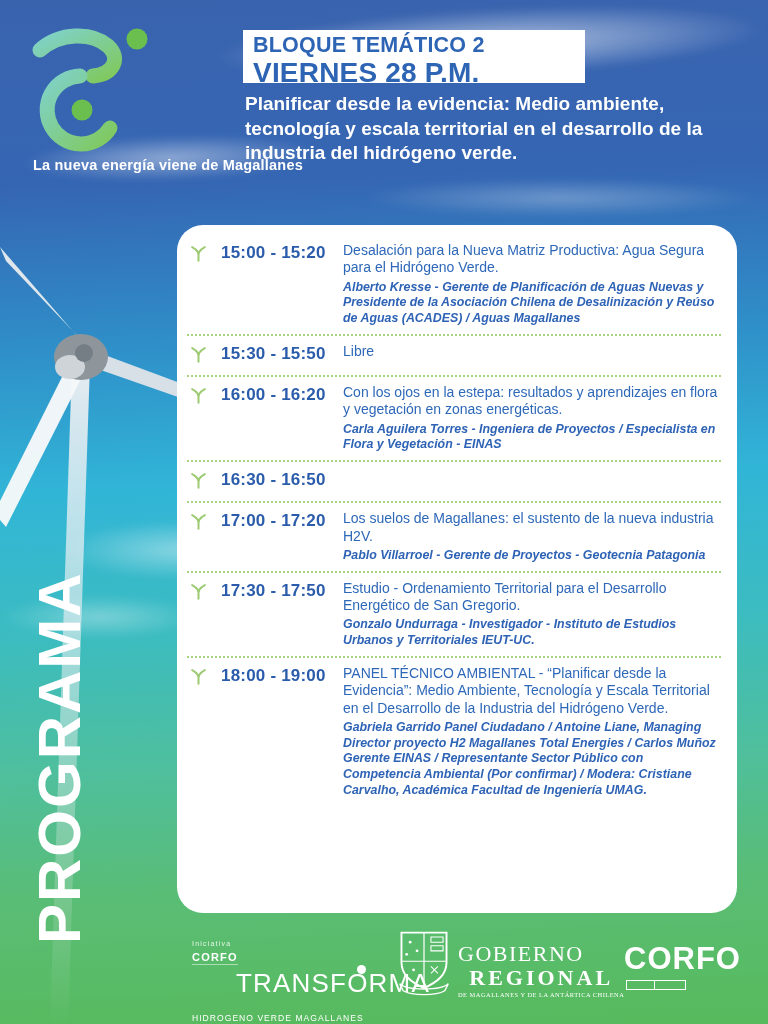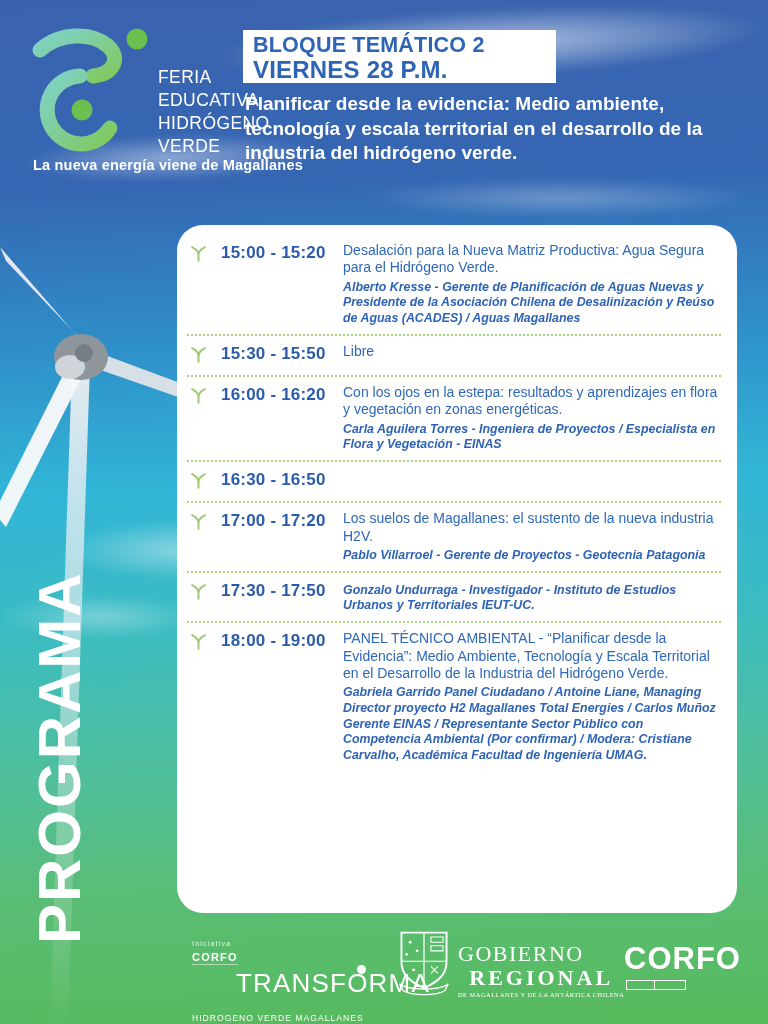--- a/index.html
+++ b/index.html
@@ -13,23 +13,23 @@
   .c4{left:0px;top:595px;width:200px;height:44px;opacity:.4;}
   .c5{left:360px;top:178px;width:400px;height:40px;opacity:.35;}
 
   .turbine{position:absolute;left:0;top:195px;pointer-events:none;}
 
   .brand{position:absolute;left:30px;top:24px;display:flex;}
   .brand-num{width:122px;height:128px;}
   .brand-lines{position:absolute;left:128px;top:42px;color:#fff;font-size:17.5px;font-weight:500;line-height:1.32;letter-spacing:.4px;}
   .tagline{position:absolute;left:33px;top:157px;color:#fff;font-size:14.5px;font-weight:700;letter-spacing:.2px;}
 
-  .header-box{position:absolute;left:243px;top:30px;width:313px;height:53px;background:#fff;box-sizing:border-box;padding:3px 10px 0 10px;}
+  .header-box{position:absolute;left:243px;top:30px;width:342px;height:53px;background:#fff;box-sizing:border-box;padding:3px 10px 0 10px;}
   .hb1{color:#2d64b4;font-size:21.5px;font-weight:600;line-height:1.12;letter-spacing:.2px;}
-  .hb2{color:#2d64b4;font-size:24px;font-weight:800;line-height:1.12;letter-spacing:.2px;}
+  .hb2{color:#2d64b4;font-size:28px;font-weight:800;line-height:1.12;letter-spacing:.2px;}
   .header-desc{position:absolute;left:245px;top:92px;width:512px;color:#fff;font-size:19px;font-weight:700;line-height:1.3;}
 
   .side-label{position:absolute;left:30px;top:492px;height:452px;writing-mode:vertical-rl;transform:rotate(180deg);
     color:#fff;font-size:60px;font-weight:800;letter-spacing:2px;line-height:1;}
 
   .card{position:absolute;left:177px;top:225px;width:560px;height:688px;background:#fff;border-radius:26px;
     box-sizing:border-box;padding:17px 16px 14px 10px;overflow:hidden;}
   .row{display:grid;grid-template-columns:24px 112px 1fr;column-gap:10px;align-items:start;}
   .row .icon{padding-top:2px;padding-left:2px;}
   .time{color:#2b5cab;font-size:17px;font-weight:700;letter-spacing:.2px;line-height:1.25;white-space:nowrap;}
@@ -92,26 +92,20 @@
         <linearGradient id="g3" x1="0" y1="0" x2="1" y2="1">
           <stop offset="0" stop-color="#7fd2c8"></stop>
           <stop offset="1" stop-color="#80c95e"></stop>
         </linearGradient>
       </defs>
       <path d="M 10 26 C 30 8 62 8 78 22 C 91 34 84 50 63 52" fill="none" stroke="url(#g3)" stroke-width="15" stroke-linecap="round"></path>
       <path d="M 50 52 A 34 34 0 1 0 80 104" fill="none" stroke="url(#g3)" stroke-width="15" stroke-linecap="round"></path>
       <circle cx="52" cy="86" r="10.5" fill="#6abf4f"></circle>
       <circle cx="107" cy="15" r="10.5" fill="#6abf4f"></circle>
     </svg>
-    <div class="brand-lines">
-      <div>FERIA</div>
-      <div>EDUCATIVA</div>
-      <div>HIDRÓGENO</div>
-      <div>VERDE</div>
-    </div>
   </div>
   <div class="tagline">La nueva energía viene de Magallanes</div>
 
   <div class="header-box">
     <div class="hb1">BLOQUE TEMÁTICO 2</div>
     <div class="hb2">VIERNES 28 P.M.</div>
   </div>
   <div class="header-desc">Planificar desde la evidencia: Medio ambiente, tecnología y escala territorial en el desarrollo de la industria del hidrógeno verde.</div>
 
   <div class="side-label">PROGRAMA</div>
@@ -215,20 +209,21 @@
         <g stroke="#9ecb74" stroke-width="2.6" stroke-linecap="round" fill="none">
           <path d="M12 11 C 10 8 8 6 4 4"></path>
           <path d="M12 11 C 14 8 16 6 20 4"></path>
           <path d="M12 11 C 12 15 12 18 12 21"></path>
         </g>
         <circle cx="12" cy="11" r="1.8" fill="#9ecb74"></circle>
       </svg>
     </div>
     <div class="cell time">17:30 - 17:50</div>
     <div class="cell body">
+      <div class="title">Estudio - Ordenamiento Territorial para el Desarrollo Energético de San Gregorio.</div>
       <div class="speaker">Gonzalo Undurraga - Investigador - Instituto de Estudios Urbanos y Territoriales IEUT-UC.</div>
     </div>
     <div class="sep"></div>
   </div>
 
   <div class="row">
     <div class="cell icon">
       <svg width="19" height="19" viewBox="0 0 24 24">
         <g stroke="#9ecb74" stroke-width="2.6" stroke-linecap="round" fill="none">
           <path d="M12 11 C 10 8 8 6 4 4"></path>

